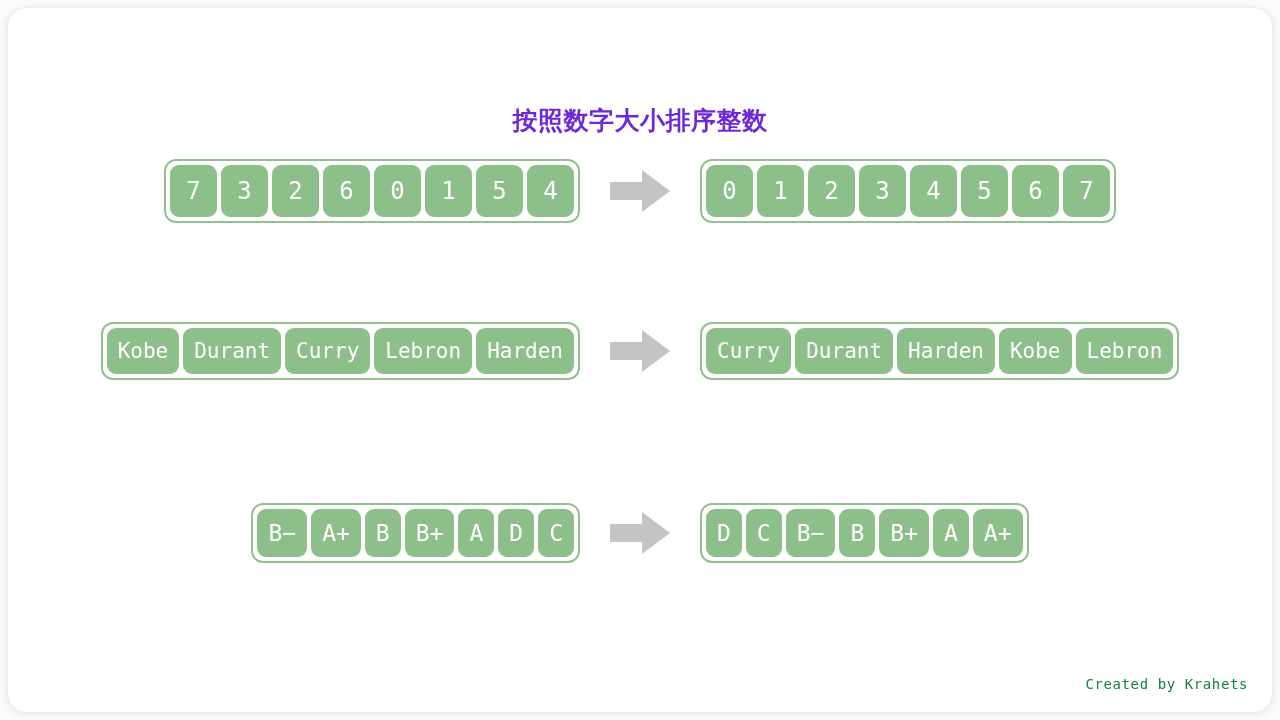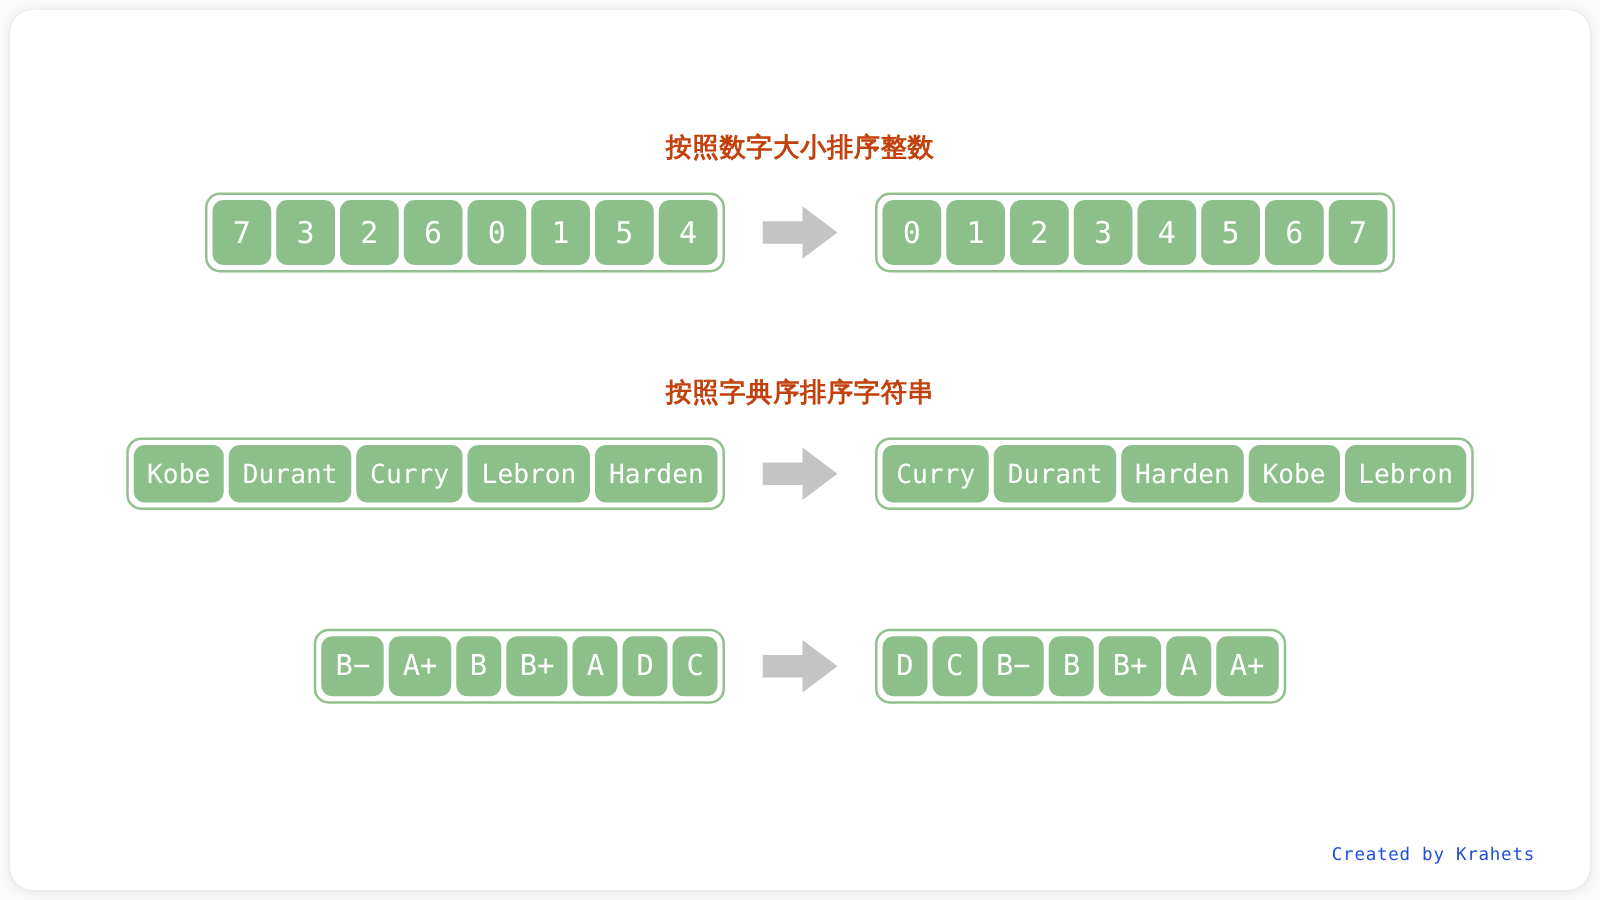--- a/index.html
+++ b/index.html
@@ -26,23 +26,23 @@
     overflow: hidden;
   }
 
   .section {
     position: absolute;
     left: 0;
     width: 1264px;
   }
   .section-title {
     text-align: center;
-    font-size: 21px;
+    font-size: 25px;
     font-weight: bold;
-    color: #c2410c;
+    color: #6d28d9;
     letter-spacing: 0.5px;
     font-family: "Liberation Sans", sans-serif;
   }
 
   .row {
     display: flex;
     align-items: center;
     justify-content: center;
     gap: 0px;
   }
@@ -79,25 +79,25 @@
   .arrow {
     width: 60px;
     height: 46px;
     margin: 0 30px;
     flex: none;
     display: block;
   }
 
   .footer {
     position: absolute;
-    right: 44px;
+    right: 24px;
     bottom: 20px;
     font-family: "DejaVu Sans Mono", monospace;
     font-size: 14px;
-    color: #1d4ed8;
+    color: #15803d;
     letter-spacing: 0.6px;
   }
 </style>
 </head>
 <body>
 
 <div class="card">
 
   <div class="section" style="top:96px;">
     <div class="section-title">按照数字大小排序整数</div>
@@ -122,21 +122,20 @@
           <div class="cell">3</div>
           <div class="cell">4</div>
           <div class="cell">5</div>
           <div class="cell">6</div>
           <div class="cell">7</div>
         </div>
     </div>
   </div>
 
   <div class="section" style="top:292px;">
-    <div class="section-title">按照字典序排序字符串</div>
     <div class="row r2" style="margin-top:22px;">
       <div class="array" id="a2-in">
           <div class="cell">Kobe</div>
           <div class="cell">Durant</div>
           <div class="cell">Curry</div>
           <div class="cell">Lebron</div>
           <div class="cell">Harden</div>
         </div>
       <svg class="arrow" viewBox="0 0 60 46">
         <polygon points="0,14 32,14 32,2 60,23 32,44 32,32 0,32" fill="#c4c4c4"></polygon>

